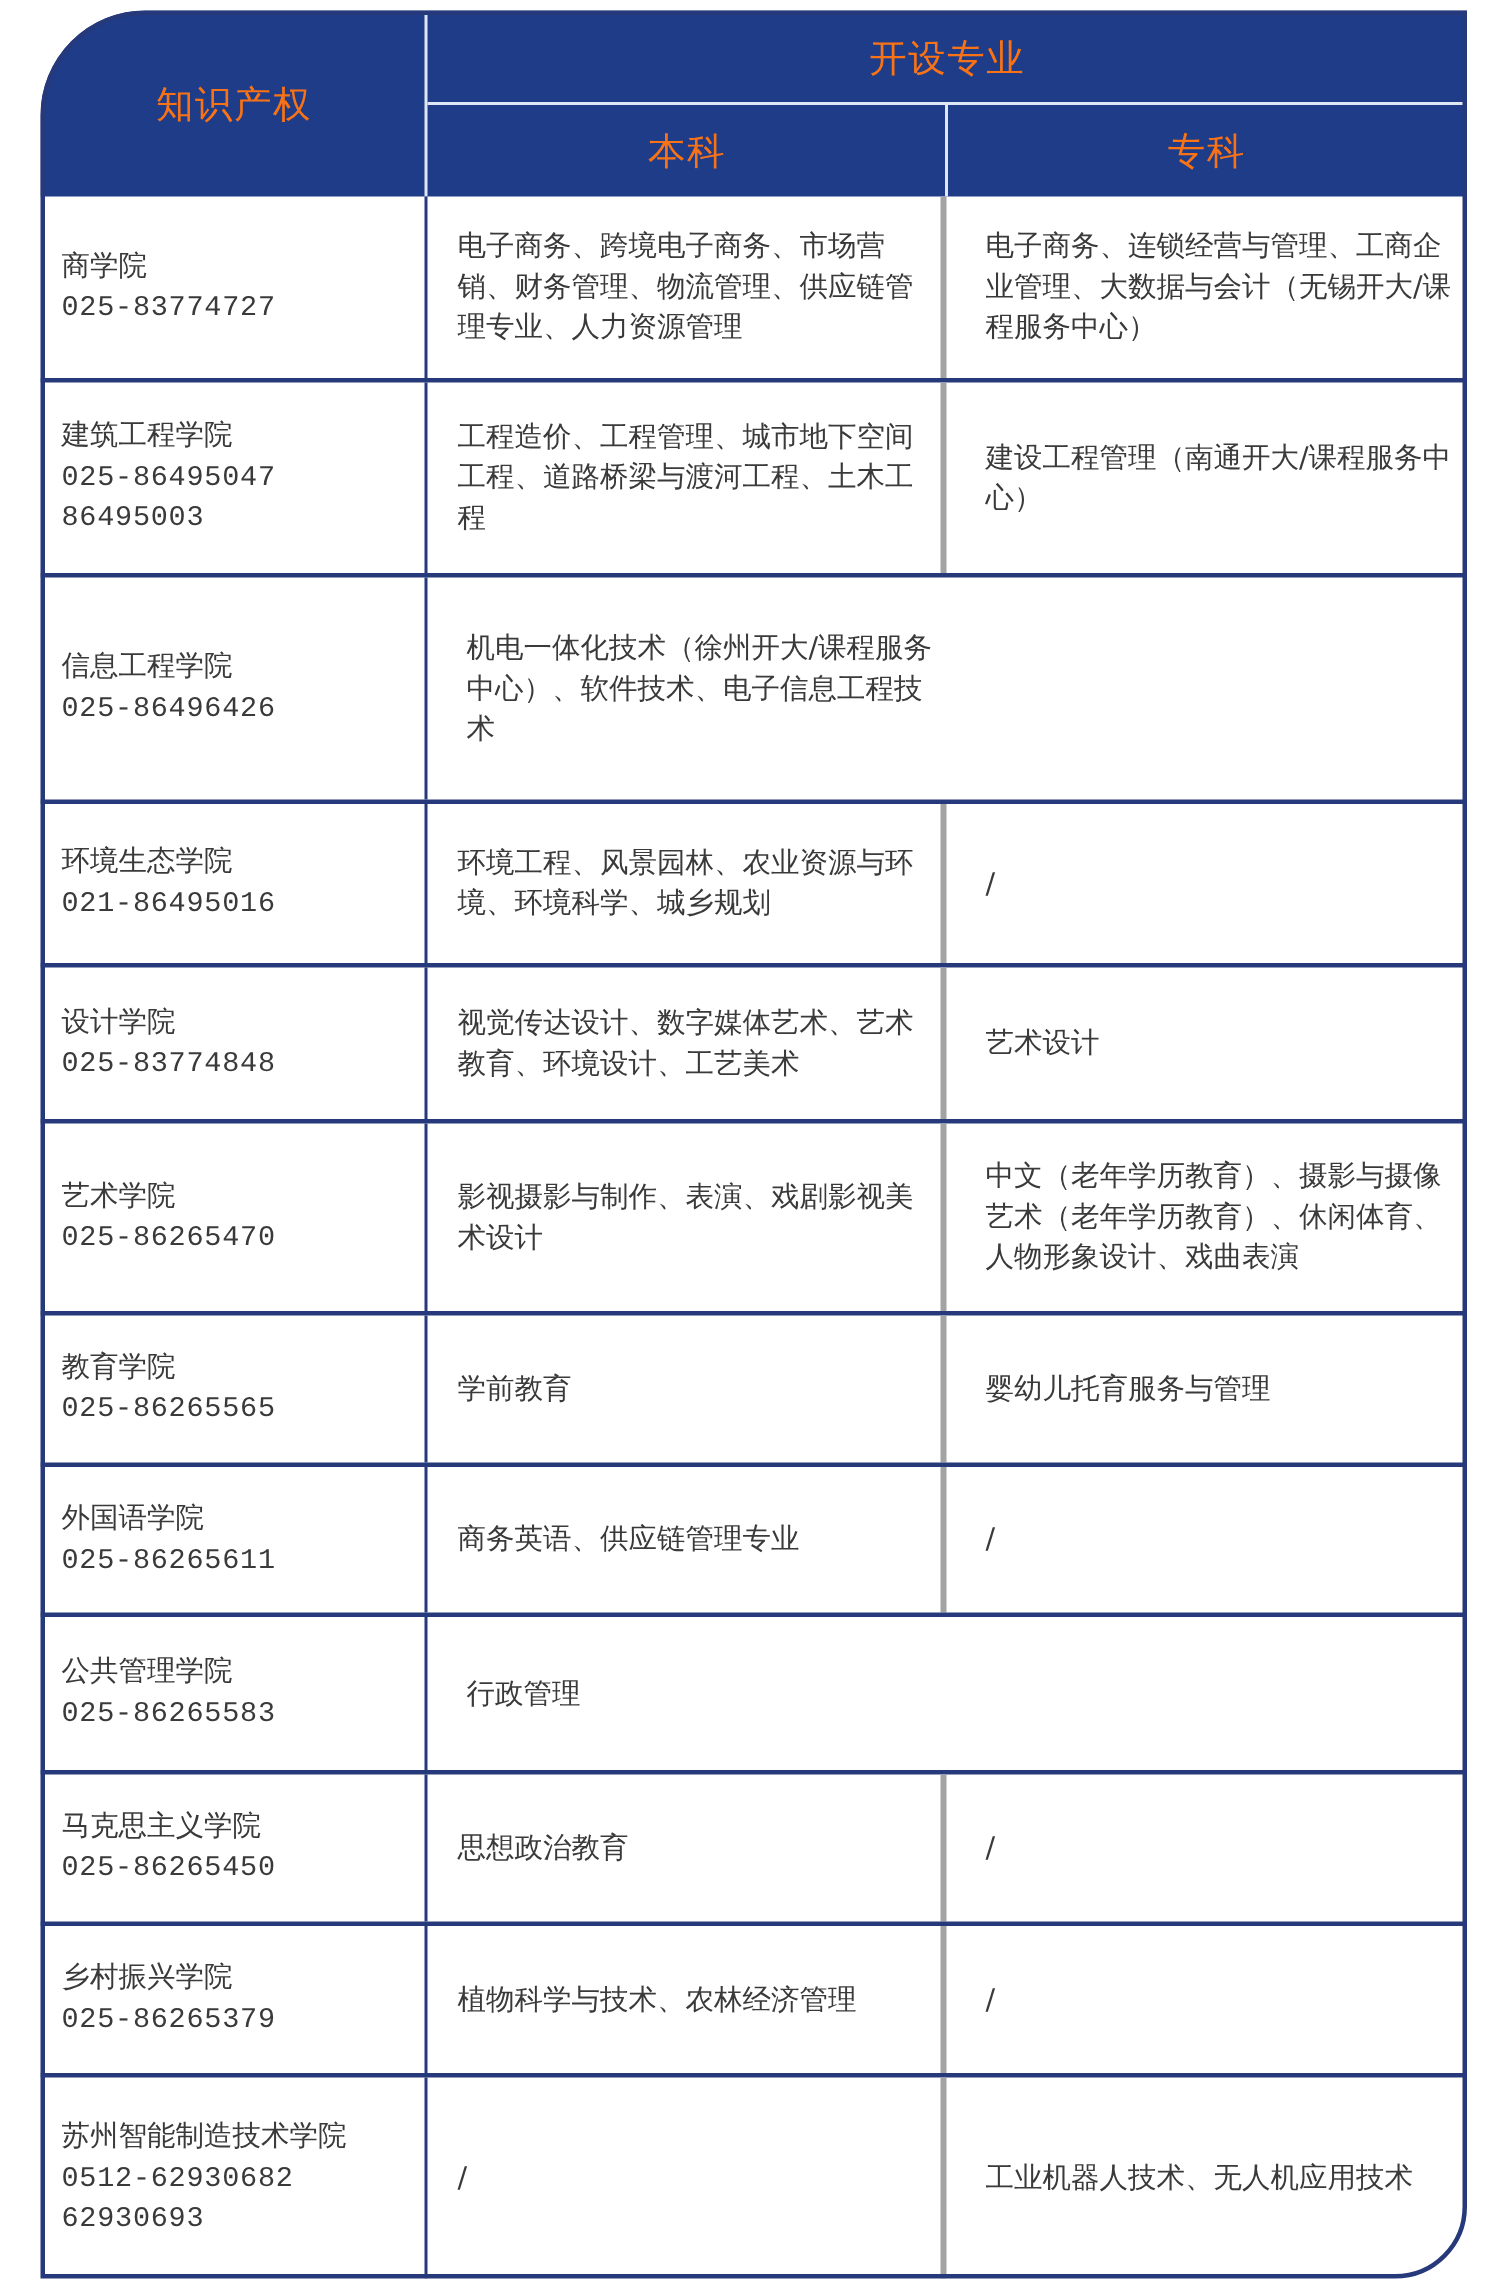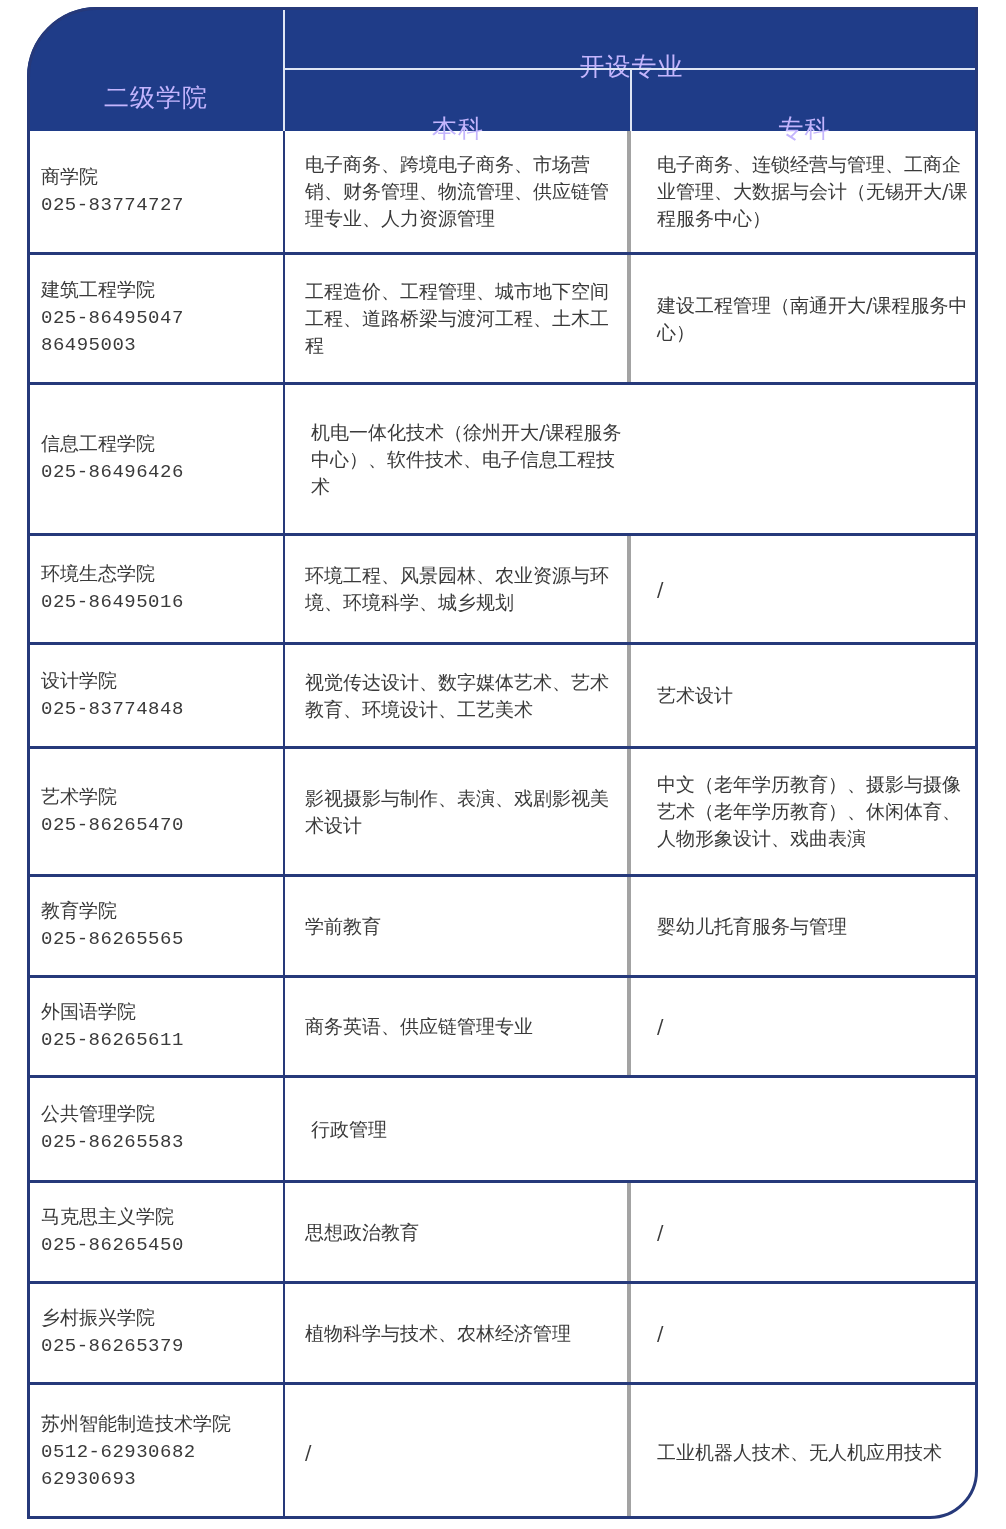--- a/index.html
+++ b/index.html
@@ -39,25 +39,24 @@
     .header {
       position: absolute;
       left: 0;
       top: 0;
       width: 951px;
       height: 124px;
       background: #1f3c88;
     }
     .h-title {
       position: absolute;
-      color: #c4b5fd;
+      color: #f97316;
       font-size: 25px;
       text-align: center;
       letter-spacing: 1px;
-      margin-top: 28px;
     }
     .h-college {
       left: 0; top: 0; width: 258px; height: 124px;
       display: flex; align-items: center; justify-content: center;
     }
     .h-major {
       left: 258px; top: 0; width: 693px; height: 62px;
       display: flex; align-items: center; justify-content: center;
     }
     .h-bk {
@@ -119,21 +118,21 @@
     }
     .stack { display: flex; flex-direction: column; }
     .name, .phone, .phone2 { display: block; white-space: nowrap; font-family: Liberation Mono, monospace; }
     .phone, .phone2 { letter-spacing: 0.5px; }
   </style>
 </head>
 <body>
 
 <div class="table-wrap">
   <div class="header">
-    <div class="h-title h-college">二级学院</div>
+    <div class="h-title h-college">知识产权</div>
     <div class="h-title h-major">开设专业</div>
     <div class="h-title h-bk">本科</div>
     <div class="h-title h-zk">专科</div>
     <div class="h-vline1"></div>
     <div class="h-hline"></div>
     <div class="h-vline2"></div>
   </div>
 
   <div class="rows">
     <div class="row" style="height:121px">
@@ -166,21 +165,21 @@
         <span class="phone">025-86496426</span>
       </div>
         </div>
       <div class="cell c3">机电一体化技术（徐州开大/课程服务中心）、软件技术、电子信息工程技术</div>
     </div>
 
     <div class="row" style="height:109px">
       <div class="cell c1">
           <div class="stack">
         <span class="name">环境生态学院</span>
-        <span class="phone">025-86495016</span>
+        <span class="phone">021-86495016</span>
       </div>
         </div>
       <div class="cell c2">环境工程、风景园林、农业资源与环境、环境科学、城乡规划</div>
       <div class="cell c3">/</div>
     </div>
 
     <div class="row" style="height:104px">
       <div class="cell c1">
           <div class="stack">
         <span class="name">设计学院</span>

